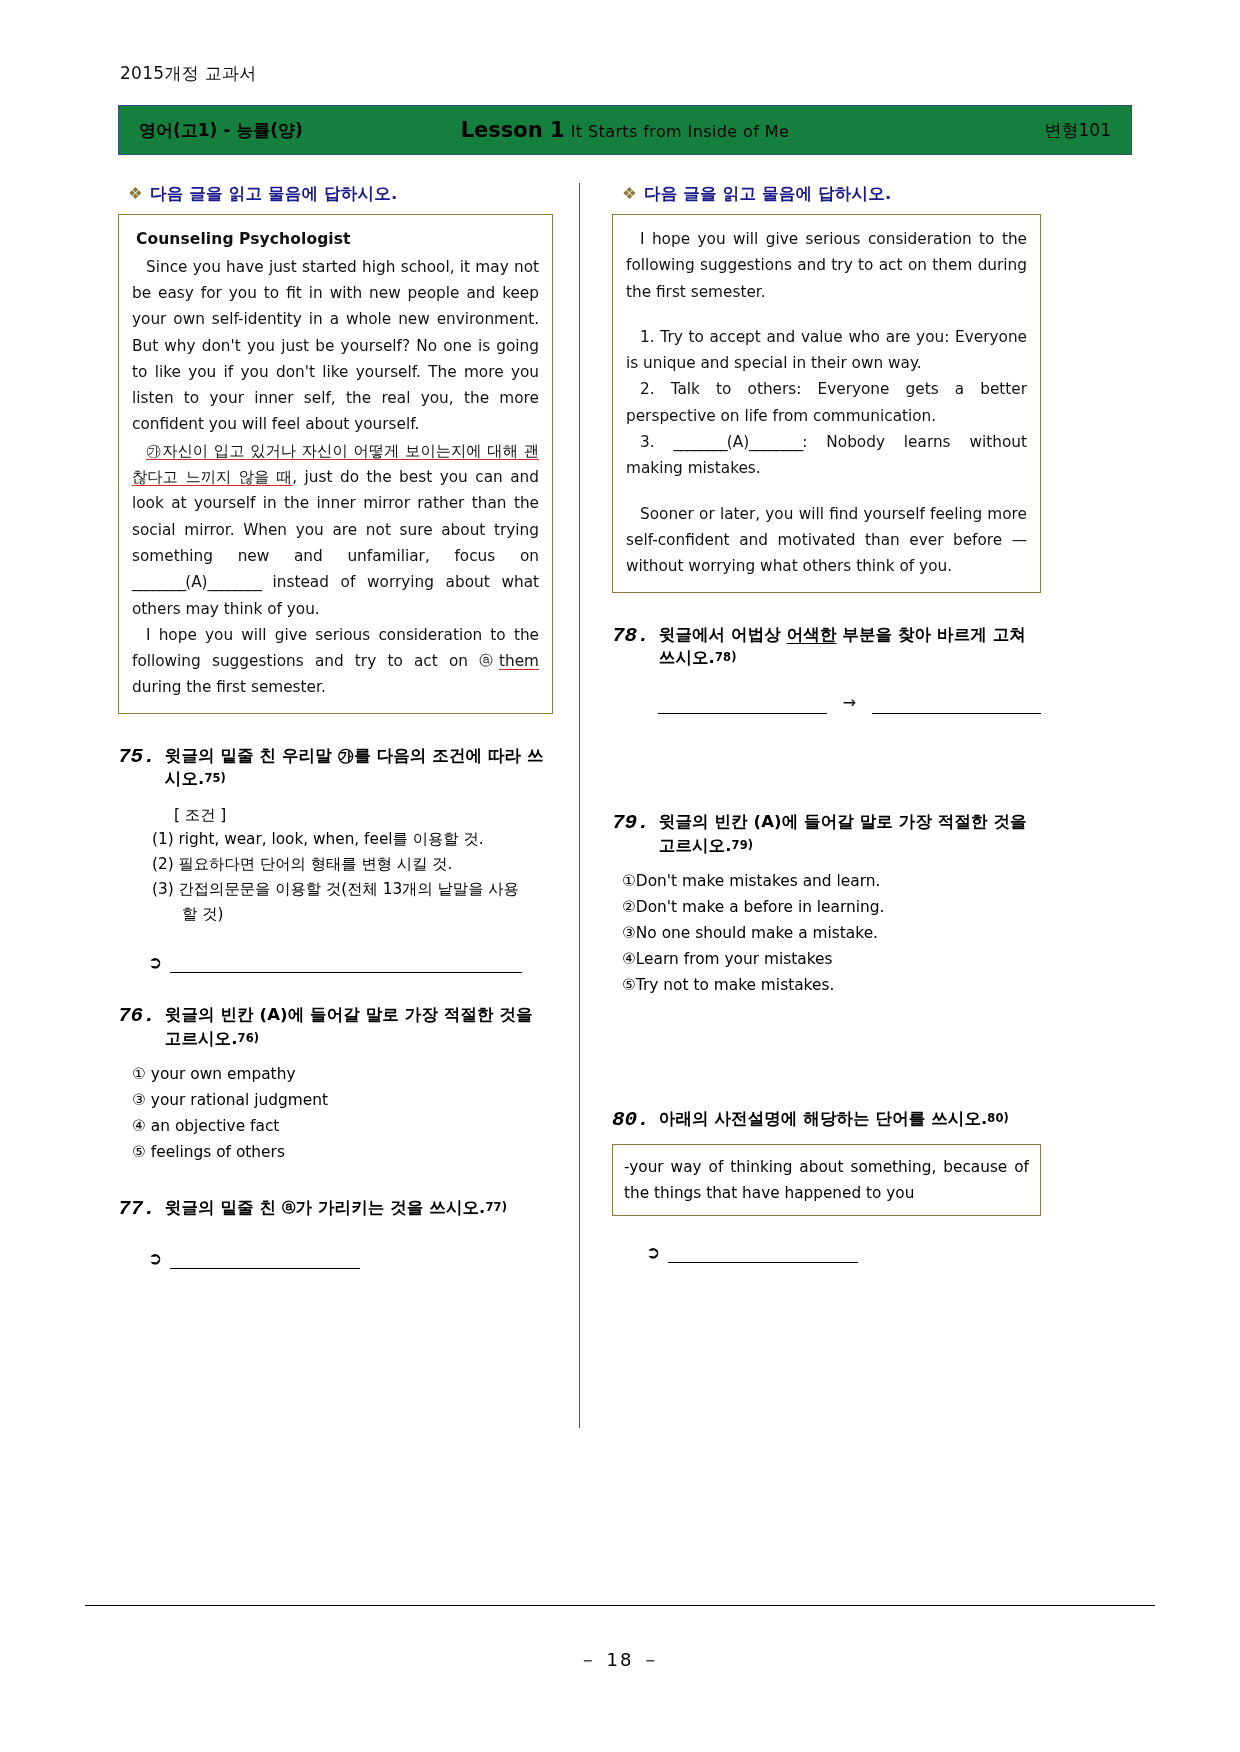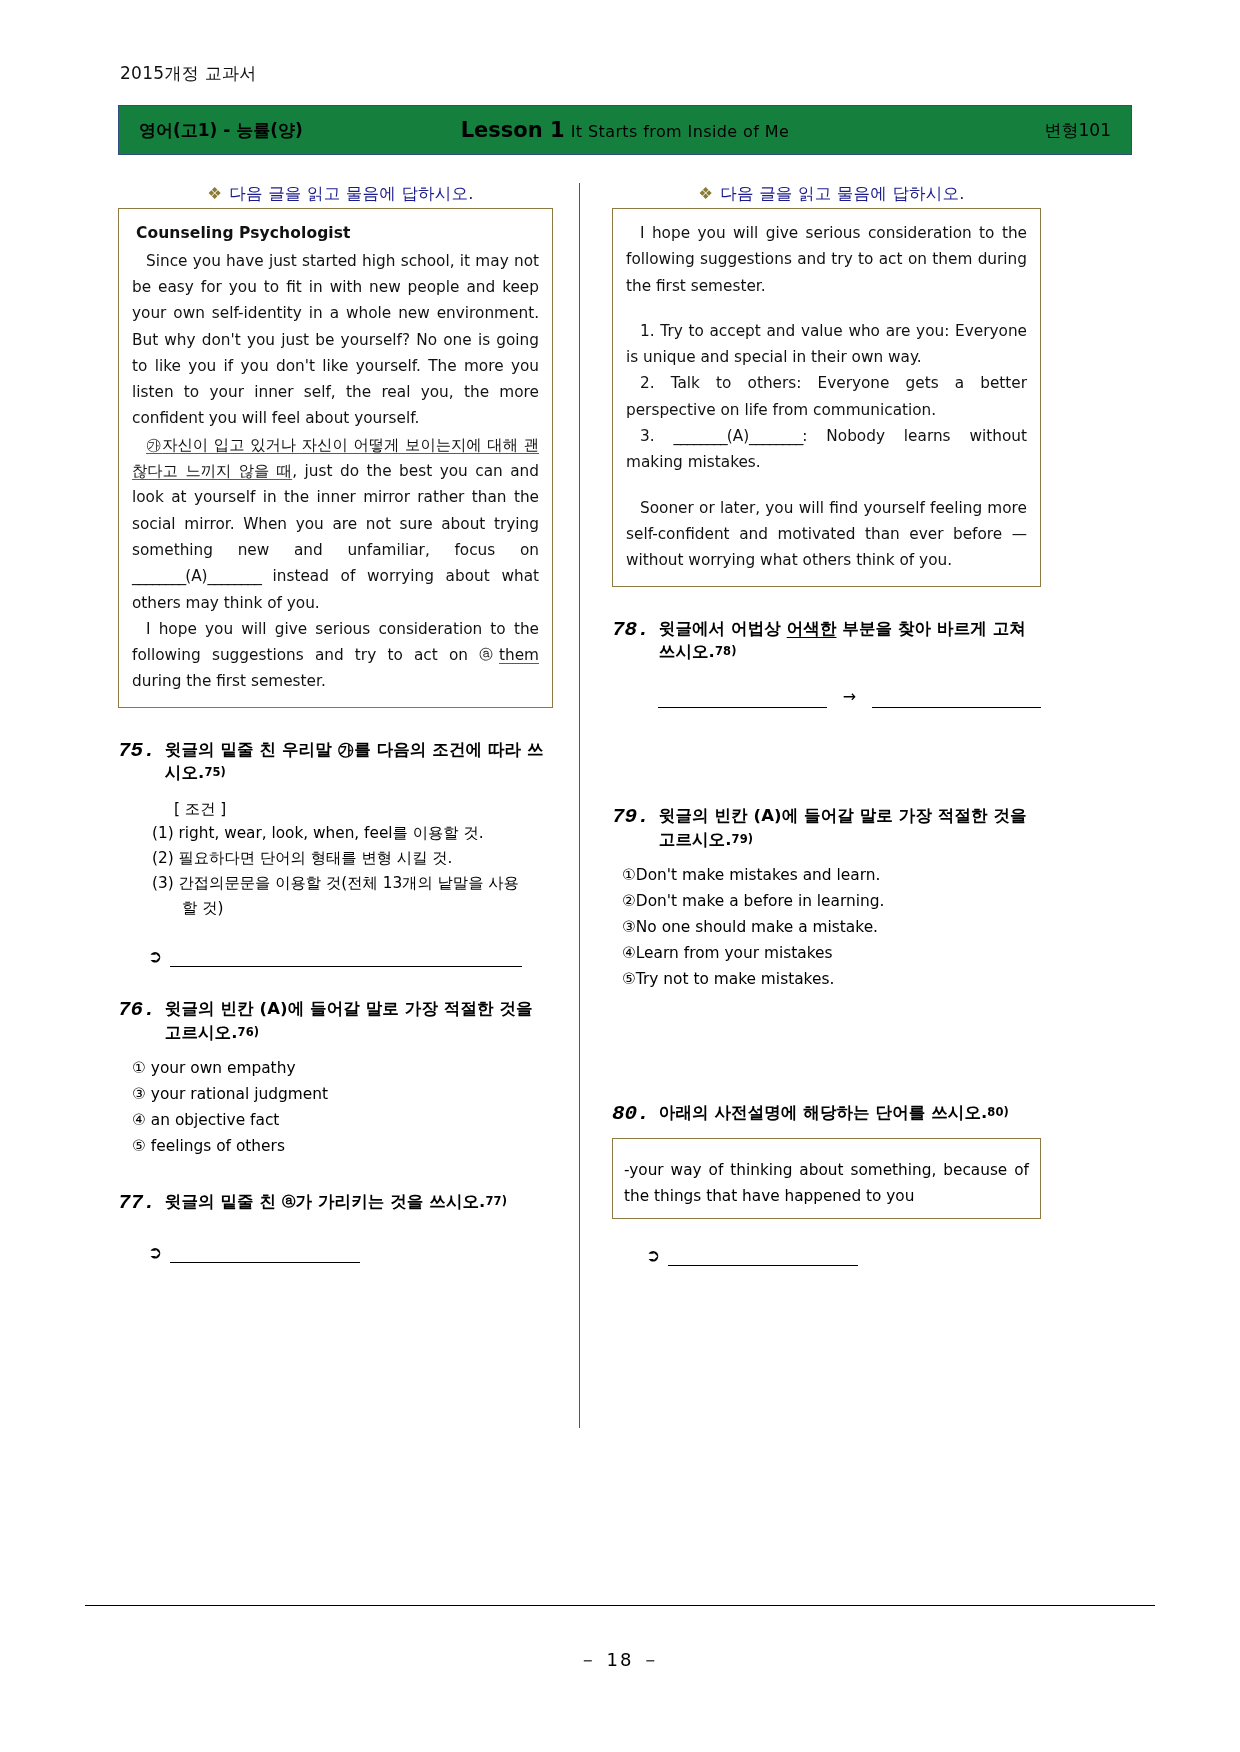--- a/index.html
+++ b/index.html
@@ -76,26 +76,25 @@
   .col-right{padding-left:26px;}
   .col-divider{
     width:1px;
     background:#555;
     margin:0 6px;
     height:1245px;
   }
   
   .instruction{
     color:#1a1a8c;
-    font-weight:400;
+    font-weight:700;
     font-size:16.5px;
-    margin:0 0 3px 10px;
+    margin:0 0 9px 10px;
     letter-spacing:.2px;
     white-space:nowrap;
-    text-align:center;
   }
   .instruction .dia{margin-right:7px;color:#8a7a35;}
   
   .passage{
     border:1px solid #8d7a42;
     box-sizing:border-box;
     padding:11px 13px 12px 13px;
     font-size:15.3px;
     line-height:1.72;
     text-align:justify;
@@ -202,21 +201,21 @@
     display:flex;
     align-items:flex-end;
     font-size:16px;
   }
   .pairline .rule{border-bottom:1.4px solid #000;height:14px;}
   .pairline .arrow{margin:0 16px 0 16px;position:relative;top:-2px;}
   
   .defbox{
     border:1px solid #8d7a42;
     margin-top:11px;
-    padding:19px 11px 9px 11px;
+    padding:10px 11px 9px 11px;
     font-size:15.3px;
     line-height:1.68;
     text-align:justify;
   }
   
   .footer-rule{
     position:absolute;
     left:85px;right:85px;
     top:1605px;
     border-top:1.6px solid #000;

